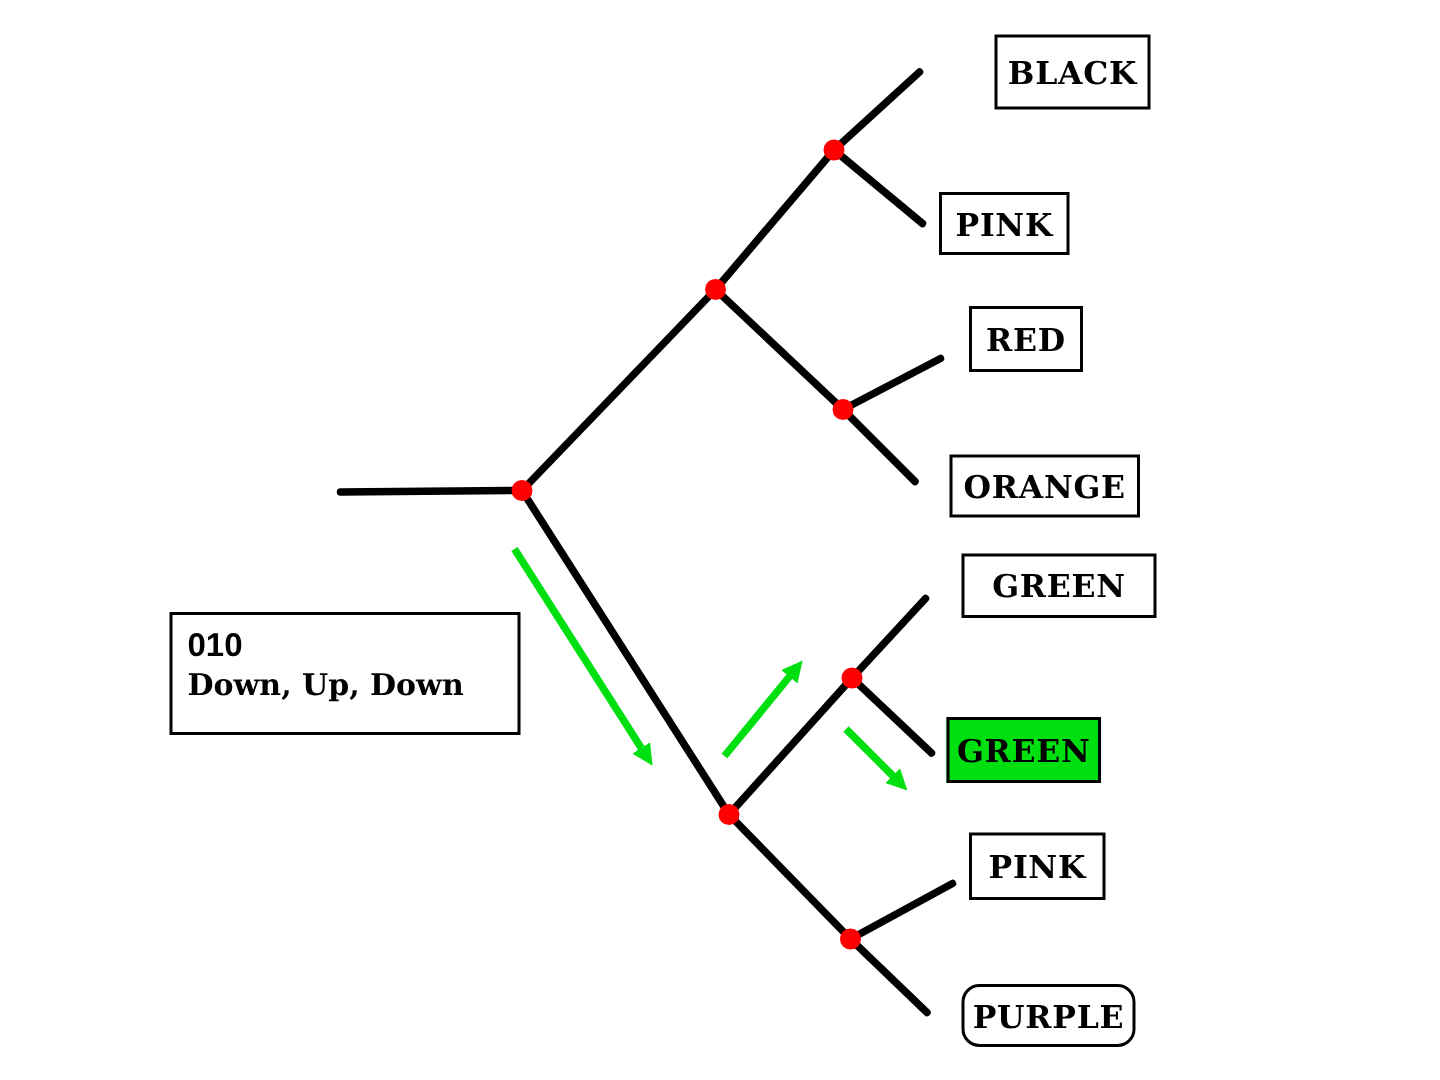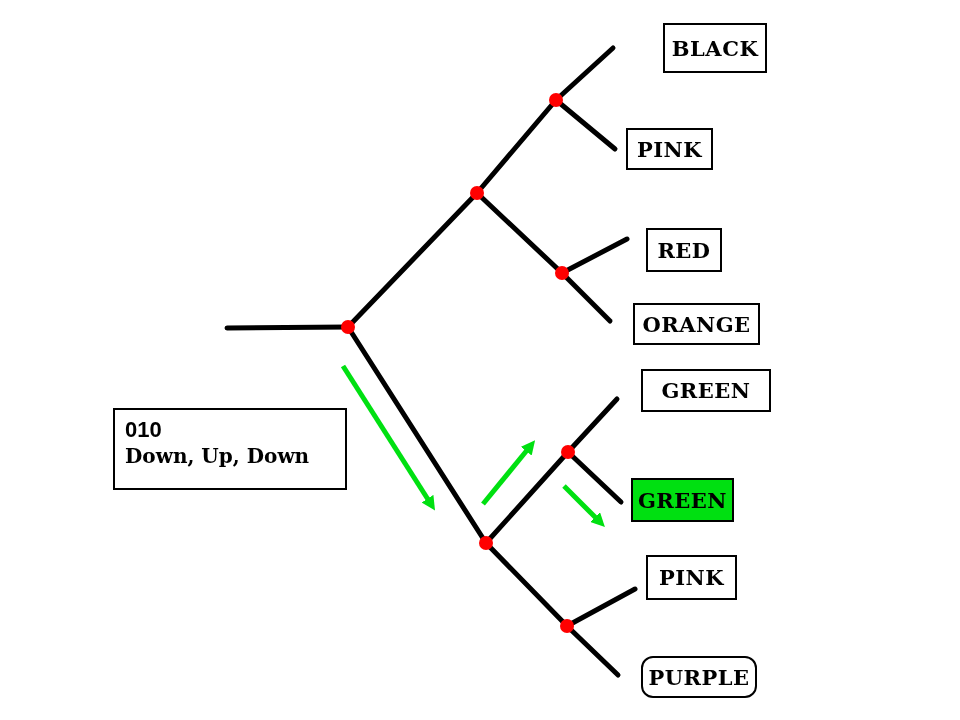--- a/index.html
+++ b/index.html
@@ -67,21 +67,21 @@
   }
   .caption-path {
     font-family: "DejaVu Serif", serif;
     font-weight: bold;
     font-size: 20px;
     line-height: 1.25;
   }
   
   .pos-black  { left: 624px; top: 23px;  width: 104px; height: 50px; margin-left: 39px; }
   .pos-pink   { left: 626px; top: 128px; width: 87px;  height: 42px; }
-  .pos-red    { left: 646px; top: 204px; width: 76px;  height: 44px; margin-top: 24px; }
+  .pos-red    { left: 646px; top: 204px; width: 76px;  height: 44px; }
   .pos-orange { left: 633px; top: 303px; width: 127px; height: 42px; }
   .pos-yellow { left: 641px; top: 369px; width: 130px; height: 43px; }
   .pos-green  { left: 631px; top: 478px; width: 103px; height: 44px; }
   .pos-blue   { left: 646px; top: 555px; width: 91px;  height: 45px; }
   .pos-purple { left: 641px; top: 656px; width: 116px; height: 42px; border-radius: 12px; }
 </style>
 </head>
 <body>
 
 <div id="stage">

